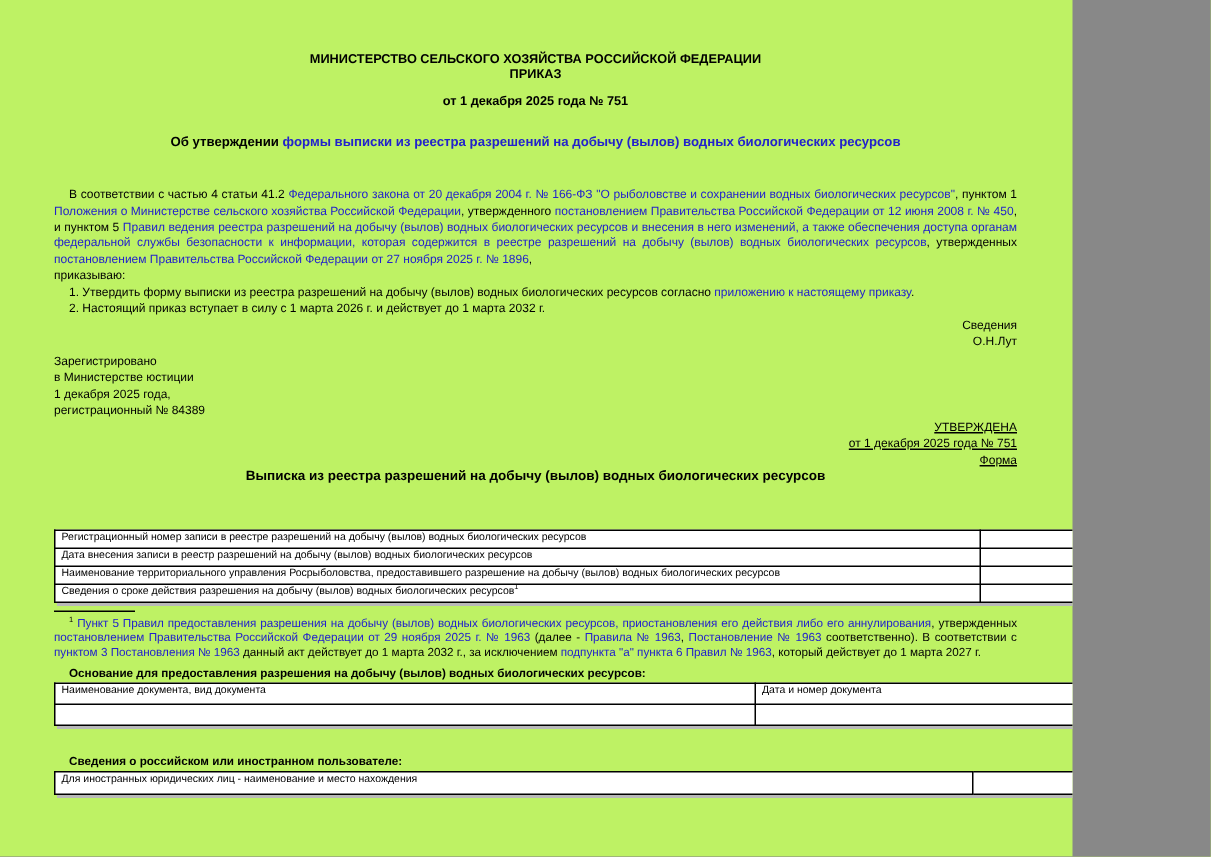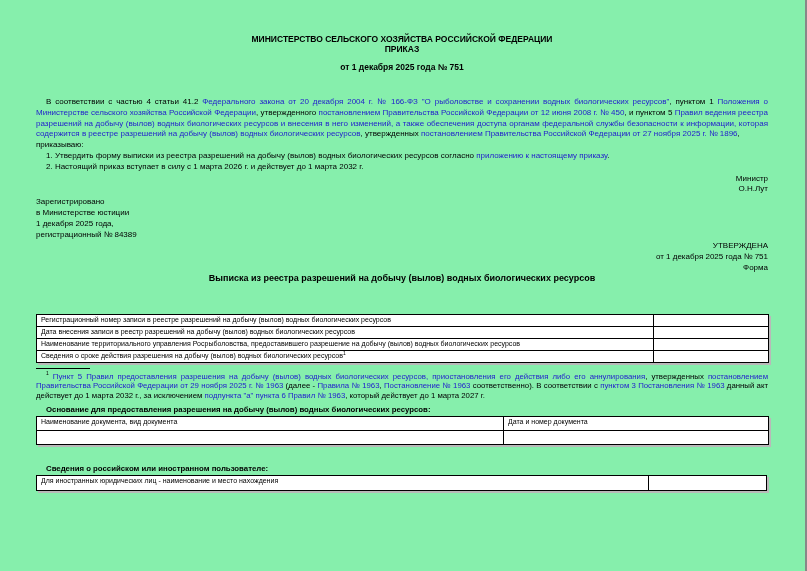--- a/index.html
+++ b/index.html
@@ -1,40 +1,40 @@
 <!DOCTYPE html>
 <html><head>
 <meta charset="utf-8">
 <style>
   html,body{margin:0;padding:0;background:#888;}
   .page{
     position:relative;
-    width:805px;height:571px;
-    background:#86efac;
+    width:715px;height:571px;
+    background:#bef264;
     box-sizing:border-box;
     padding:34px 37px 0 36px;
     font-family:"Liberation Sans","DejaVu Sans",sans-serif;
     color:#000;
     font-size:8px;
     overflow:hidden;
   }
   .center{text-align:center;}
   .right{text-align:right;}
   .ministry{font-size:8.5px;font-weight:bold;line-height:10px;}
   .doc-type{font-size:8.5px;font-weight:bold;line-height:10px;}
   .doc-date{margin-top:8px;font-size:8.5px;font-weight:bold;line-height:10px;}
   .title{margin-top:17px;font-size:8.8px;font-weight:bold;line-height:11px;}
   .lnk{color:#2222cc;}
   .title .lnk{color:#2222cc;}
   .preamble{margin:25px 0 0 0;text-align:justify;text-indent:10px;line-height:10.8px;}
   .prikaz-line{line-height:10.8px;}
   .list-item{padding-left:10px;line-height:10.8px;}
   .sig{margin-top:1px;line-height:10.8px;}
   .reg{margin-top:1px;line-height:11px;}
-  .approval{line-height:11px;}
+  .approval{line-height:11px;text-decoration:underline;}
   .form-title{margin-top:0;font-size:9px;font-weight:bold;line-height:11px;}
   table{border-collapse:collapse;table-layout:fixed;width:733px;
         box-shadow:2px 2px 0 #b9b9b9;background:#fff;}
   td{border:1px solid #000;font-size:7px;line-height:8.5px;
      padding:1px 4px;vertical-align:top;overflow:hidden;white-space:nowrap;}
   .t1{margin-top:30px;}
   .t1 td{height:9px;}
   .t1 .c1{width:608px;}
   .t2{margin-top:2px;}
   .t2 td{height:11px;}
@@ -50,29 +50,30 @@
 </style>
 </head>
 <body>
 
 <div class="page">
 
   <div class="ministry center">МИНИСТЕРСТВО СЕЛЬСКОГО ХОЗЯЙСТВА РОССИЙСКОЙ ФЕДЕРАЦИИ</div>
   <div class="doc-type center">ПРИКАЗ</div>
   <div class="doc-date center">от 1 декабря 2025 года № 751</div>
 
+  <div class="title center"><span>Об утверждении </span><span class="lnk">формы выписки из реестра разрешений на добычу (вылов) водных биологических ресурсов</span></div>
 
   <p class="preamble"><span>В соответствии с частью 4 статьи 41.2 </span><span class="lnk">Федерального закона от 20 декабря 2004 г. № 166-ФЗ "О рыболовстве и сохранении водных биологических ресурсов"</span><span>, пунктом 1 </span><span class="lnk">Положения о Министерстве сельского хозяйства Российской Федерации</span><span>, утвержденного </span><span class="lnk">постановлением Правительства Российской Федерации от 12 июня 2008 г. № 450</span><span>, и пунктом 5 </span><span class="lnk">Правил ведения реестра разрешений на добычу (вылов) водных биологических ресурсов и внесения в него изменений, а также обеспечения доступа органам федеральной службы безопасности к информации, которая содержится в реестре разрешений на добычу (вылов) водных биологических ресурсов</span><span>, утвержденных </span><span class="lnk">постановлением Правительства Российской Федерации от 27 ноября 2025 г. № 1896</span><span>,</span></p>
   <div class="prikaz-line">приказываю:</div>
 
   <div class="list-item"><span>1. Утвердить форму выписки из реестра разрешений на добычу (вылов) водных биологических ресурсов согласно </span><span class="lnk">приложению к настоящему приказу</span><span>.</span></div>
   <div class="list-item"><span>2. Настоящий приказ вступает в силу с 1 марта 2026 г. и действует до 1 марта 2032 г.</span></div>
 
   <div class="sig right">
-    <div>Министр</div>
+    <div>Сведения</div>
     <div>О.Н.Лут</div>
   </div>
 
   <div class="reg">
     <div>Зарегистрировано</div>
     <div>в Министерстве юстиции</div>
     <div>1 декабря 2025 года,</div>
     <div>регистрационный № 84389</div>
   </div>
 

